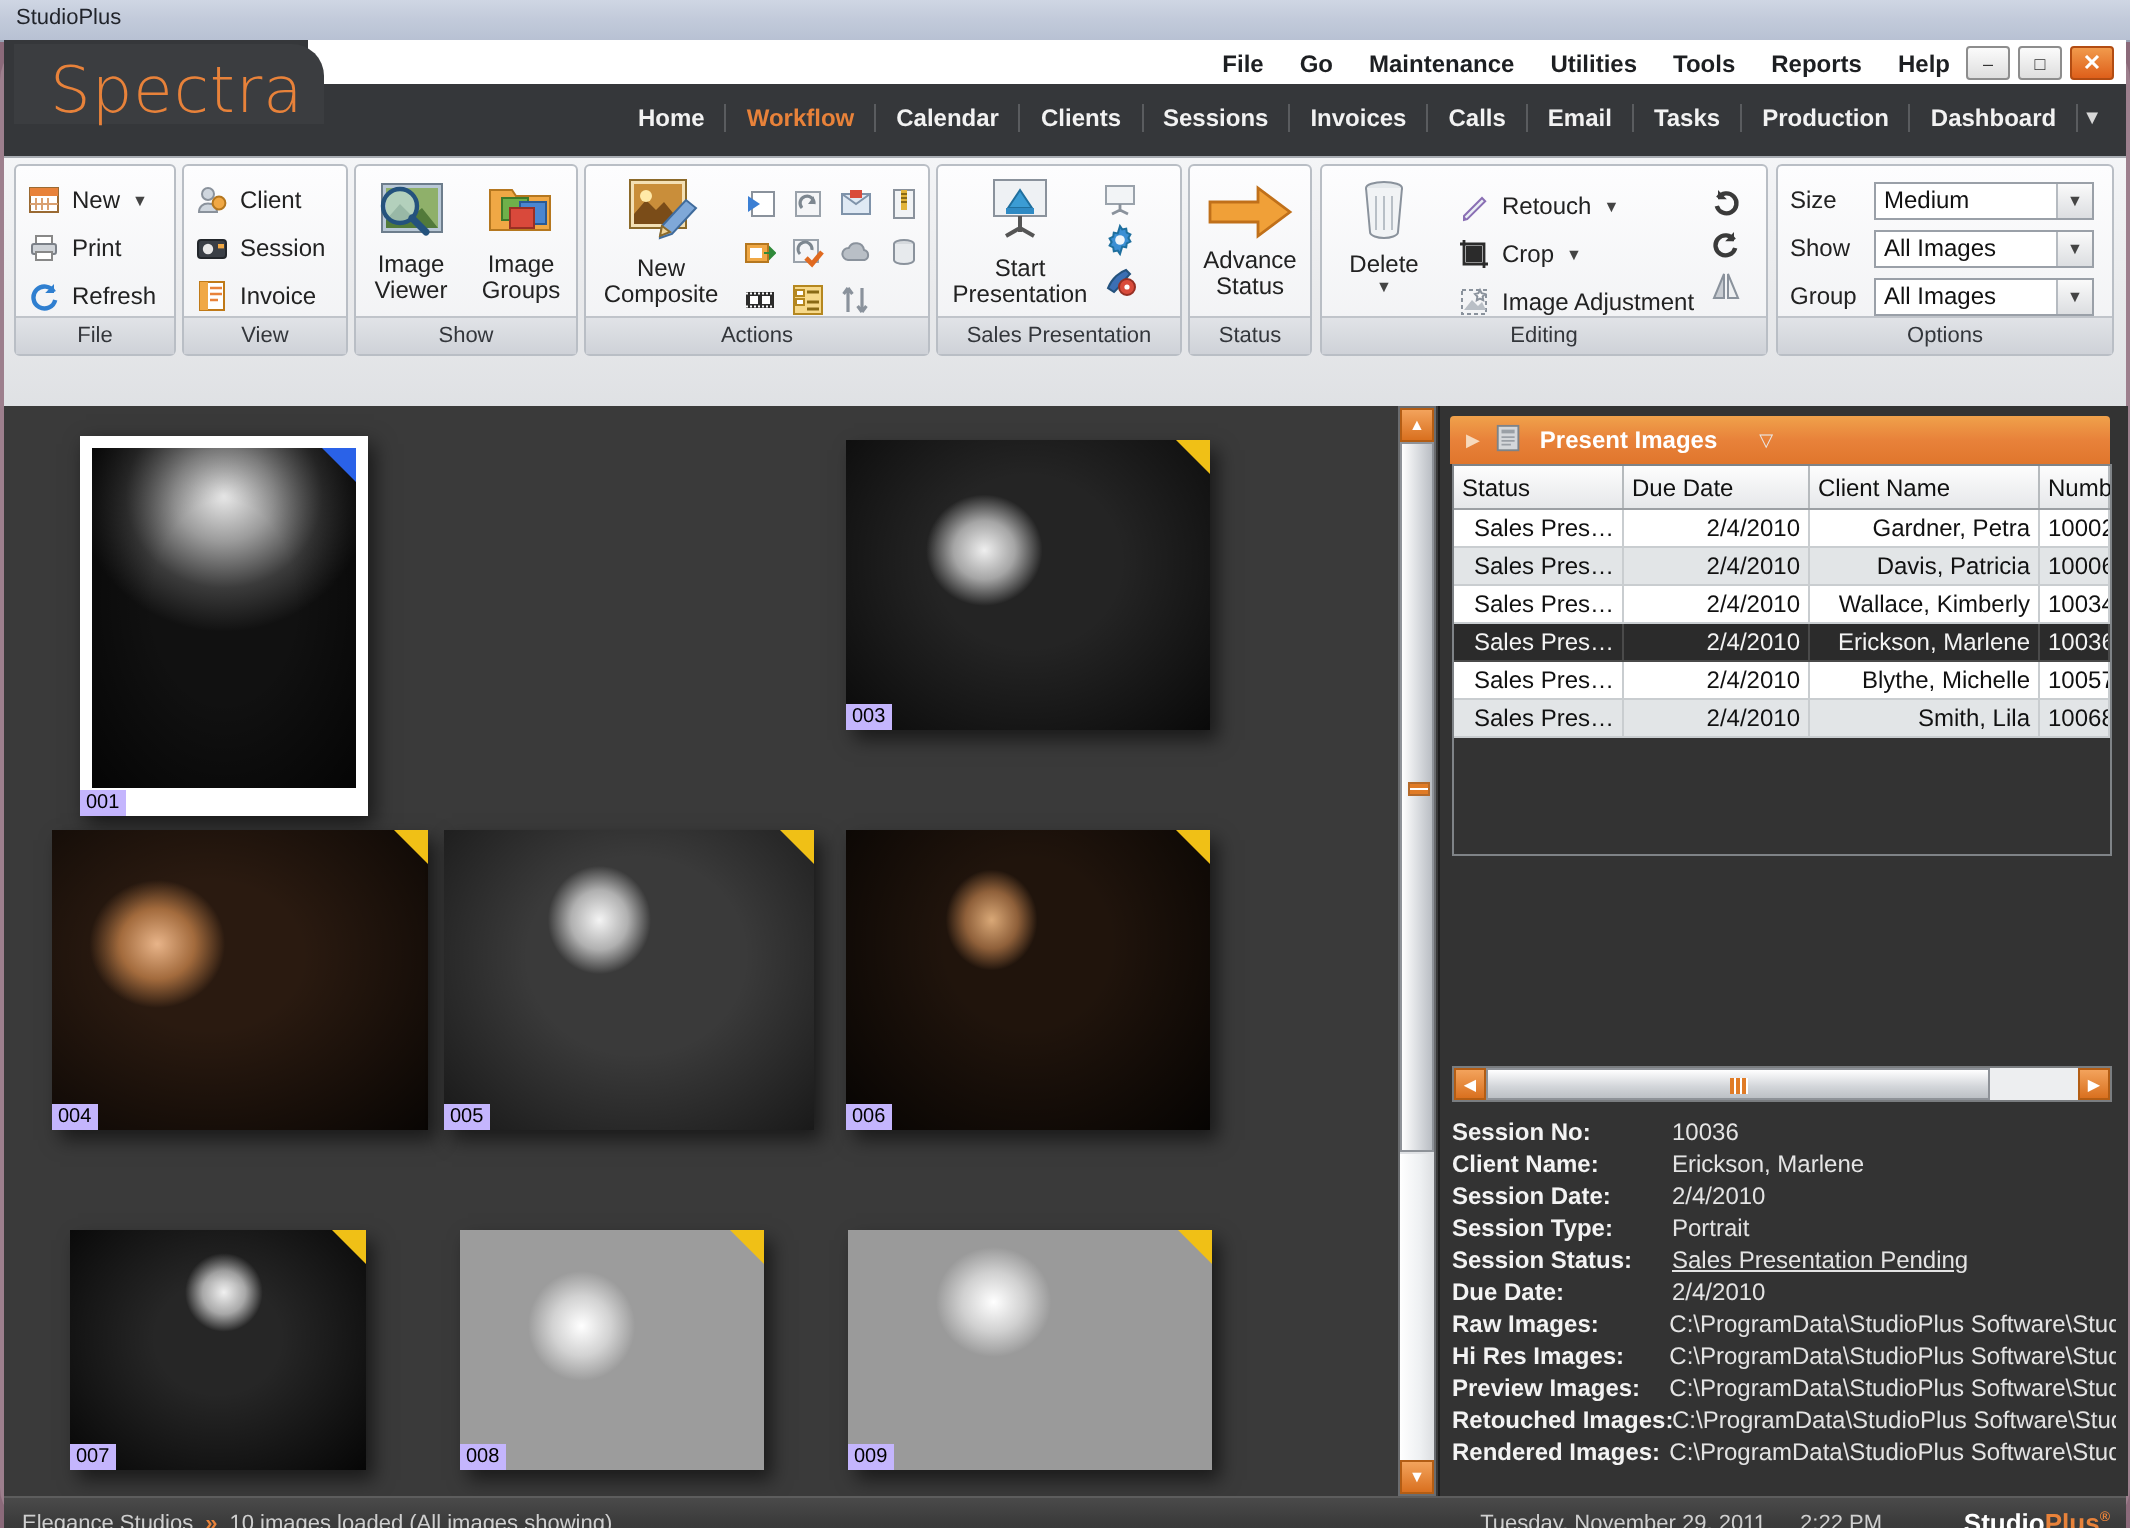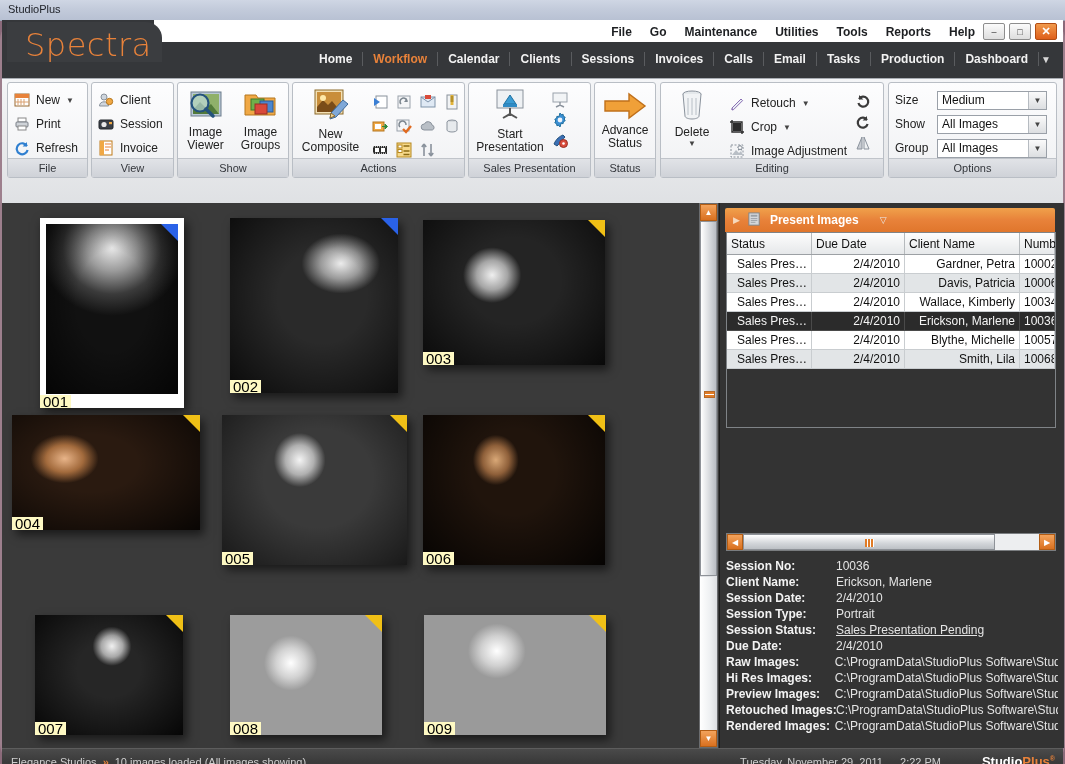--- a/index.html
+++ b/index.html
@@ -149,21 +149,21 @@
     position:relative;width:100%;height:100%;
     box-shadow:4px 5px 9px rgba(0,0,0,0.55);
     overflow:hidden;
   }
   .thumb.sel{
     background:#fff;padding:6px 6px 14px 6px;box-sizing:content-box;
     box-shadow:3px 4px 10px rgba(0,0,0,0.6);
   }
   .thumb .num{
     position:absolute;left:0;bottom:0;
-    background:#fef9c3;color:#000;font-size:15px;
+    background:#c4b5fd;color:#000;font-size:10px;
     padding:0px 3px;line-height:13px;font-family:"Liberation Sans",sans-serif;
   }
   .corner{
     position:absolute;right:0;top:0;width:0;height:0;
     border-top:17px solid #f0c016;border-left:17px solid transparent;
   }
   .corner.blue{border-top-color:#2a62e8;}
 
   
   .photo{position:absolute;inset:0;}
@@ -655,46 +655,34 @@
                radial-gradient(ellipse 55% 40% at 50% 14%, #e9e9e9 0%, #9b9b9b 34%, #3b3b3b 68%, #111 100%),
                radial-gradient(ellipse 38% 26% at 36% 37%, #dcdcdc 0%, #8d8d8d 38%, #222 74%),
                radial-gradient(ellipse 40% 30% at 56% 66%, #ededed 0%, #8f8f8f 40%, #191919 78%),
                linear-gradient(160deg,#5a5a5a 0%,#3d3d3d 40%,#141414 100%);"></div>
             <div class="vig" style="background:radial-gradient(ellipse at 50% 45%, rgba(0,0,0,0) 38%, rgba(0,0,0,0.72) 100%);"></div>
           </div>
           <div class="corner blue" style="right:6px;top:6px;"></div>
           <div class="num">001</div>
         </div>
 
-        <div class="thumb" style="left:228px;top:15px;width:168px;height:175px;">
-          <div class="ph">
-            <div class="photo" style="background:
-              radial-gradient(ellipse 30% 22% at 66% 26%, #ececec 0%, #9a9a9a 40%, #2a2a2a 78%),
-              radial-gradient(ellipse 26% 20% at 42% 45%, #dedede 0%, #8d8d8d 42%, #1d1d1d 80%),
-              radial-gradient(ellipse 26% 20% at 70% 57%, #f0f0f0 0%, #9a9a9a 42%, #1c1c1c 80%),
-              linear-gradient(170deg,#4f4f4f 0%,#333 45%,#0d0d0d 100%);"></div>
-            <div class="vig" style="background:radial-gradient(ellipse at 55% 45%, rgba(0,0,0,0) 34%, rgba(0,0,0,0.78) 100%);"></div>
-          </div>
-          <div class="corner blue"></div>
-          <div class="num">002</div>
-        </div>
 
         <div class="thumb" style="left:421px;top:17px;width:182px;height:145px;">
           <div class="ph">
             <div class="photo" style="background:
               radial-gradient(ellipse 20% 24% at 38% 38%, #efefef 0%, #a5a5a5 42%, #242424 80%),
               radial-gradient(ellipse 20% 26% at 60% 42%, #f4f4f4 0%, #a8a8a8 42%, #202020 80%),
               linear-gradient(165deg,#6e6e6e 0%,#4a4a4a 42%,#121212 100%);"></div>
             <div class="vig" style="background:radial-gradient(ellipse at 50% 42%, rgba(0,0,0,0) 36%, rgba(0,0,0,0.74) 100%);"></div>
           </div>
           <div class="corner"></div>
           <div class="num">003</div>
         </div>
 
-        <div class="thumb" style="left:10px;top:212px;width:188px;height:115px;">
+        <div class="thumb" style="left:24px;top:212px;width:188px;height:150px;">
           <div class="ph">
             <div class="photo" style="background:
               radial-gradient(ellipse 22% 26% at 28% 38%, #e8b489 0%, #a36b3d 45%, #2a1a10 82%),
               radial-gradient(ellipse 24% 30% at 54% 44%, #d9a167 0%, #8a5a2c 48%, #241509 84%),
               linear-gradient(150deg,#4b3824 0%,#2d2114 45%,#0b0805 100%);"></div>
             <div class="vig" style="background:radial-gradient(ellipse at 42% 42%, rgba(0,0,0,0) 30%, rgba(0,0,0,0.8) 100%);"></div>
           </div>
           <div class="corner"></div>
           <div class="num">004</div>
         </div>

